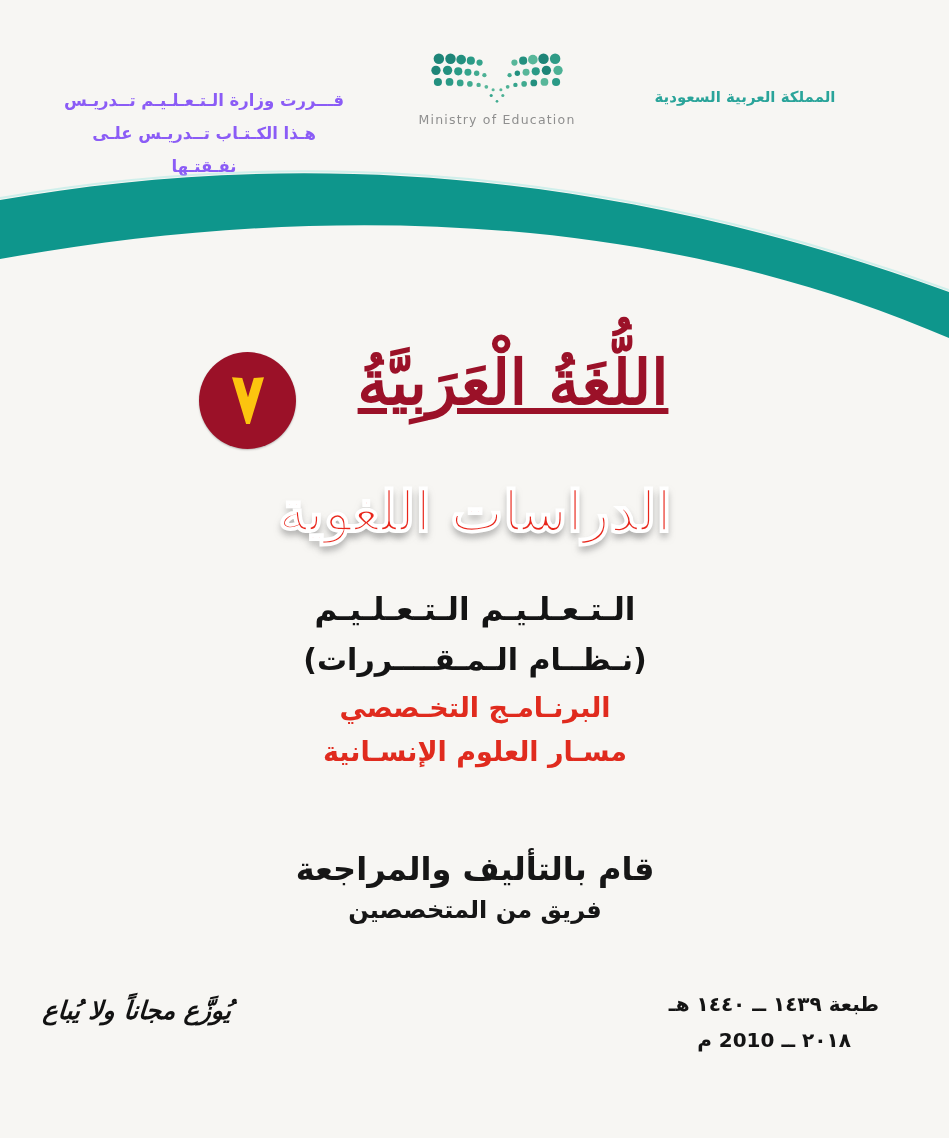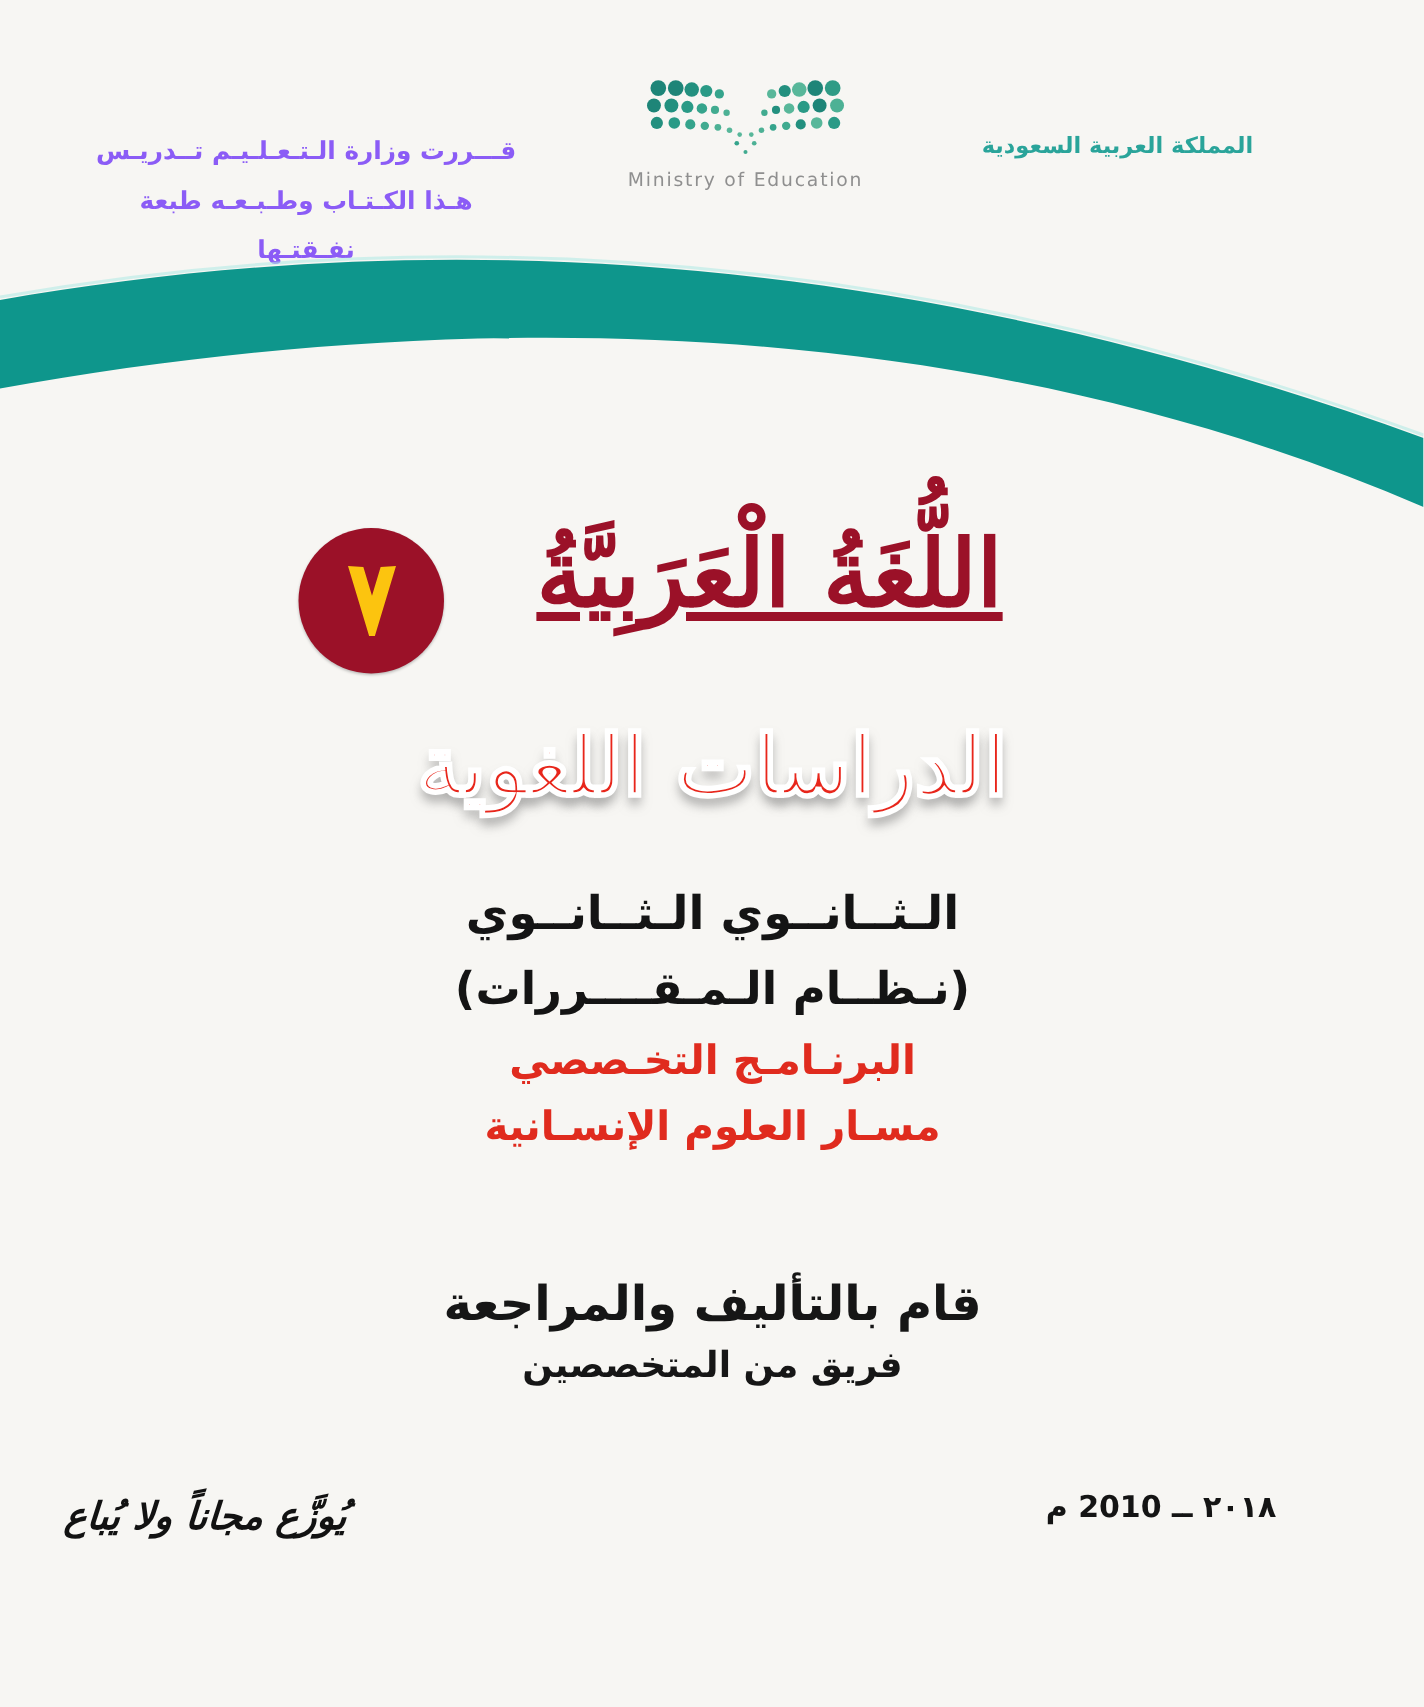--- a/index.html
+++ b/index.html
@@ -79,21 +79,21 @@
     font-style:italic;font-size:25px;font-weight:bold;color:#121212;
     transform:skewX(-4deg);
     font-family:"DejaVu Serif", serif;
   }
 </style>
 </head>
 <body>
 
 <div class="abs decree">
   <div>قـــررت وزارة الـتـعـلـيـم تــدريـس</div>
-  <div>هـذا الكـتـاب وطـبـعـه طبعة نفـقتـها</div>
+  <div>هـذا الكـتـاب تــدريـس علـى نفـقتـها</div>
 </div>
 
 <div class="abs logo-wrap">
   <svg class="logo-dots" width="152" height="62" viewBox="0 0 152 64">
 
     <circle cx="16" cy="9" r="5.4" fill="#1e8578"></circle>
       <circle cx="28" cy="9" r="5.4" fill="#1e8578"></circle>
     <circle cx="39" cy="10" r="5.0" fill="#23907f"></circle>
       <circle cx="49" cy="11" r="4.2" fill="#2a9a86"></circle>
     <circle cx="58" cy="13" r="3.2" fill="#35a48c"></circle>
@@ -148,25 +148,26 @@
 
 <div class="abs badge">
   <svg width="64" height="64" viewBox="0 0 100 100">
     <path d="M25,13 L41,14 L50,44 L59,14 L75,13 L53,86 L47,86 Z" fill="#fcc40f"></path>
   </svg>
   <span class="sr">٧</span>
 </div>
 
 <div class="abs subtitle">الدراسات اللغوية</div>
 
-<div class="abs centerline stage">الـثــانــوي الـثــانــوي</div>
+<div class="abs centerline stage">الـتـعـلـيـم الـتـعـلـيـم</div>
 <div class="abs centerline system">(نـظــام الـمـقــــررات)</div>
 <div class="abs centerline track1">البرنـامـج التخـصصي</div>
 <div class="abs centerline track2">مسـار العلوم الإنسـانية</div>
 
 <div class="abs centerline author1">قام بالتأليف والمراجعة</div>
 <div class="abs centerline author2">فريق من المتخصصين</div>
 
 <div class="abs edition">
+  <div>طبعة ١٤٣٩ ــ ١٤٤٠ هـ</div>
   <div>٢٠١٨ ــ 2010 م</div>
 </div>
 
 <div class="abs distribution">يُوزَّع مجاناً ولا يُباع</div>
 
 </body></html>

